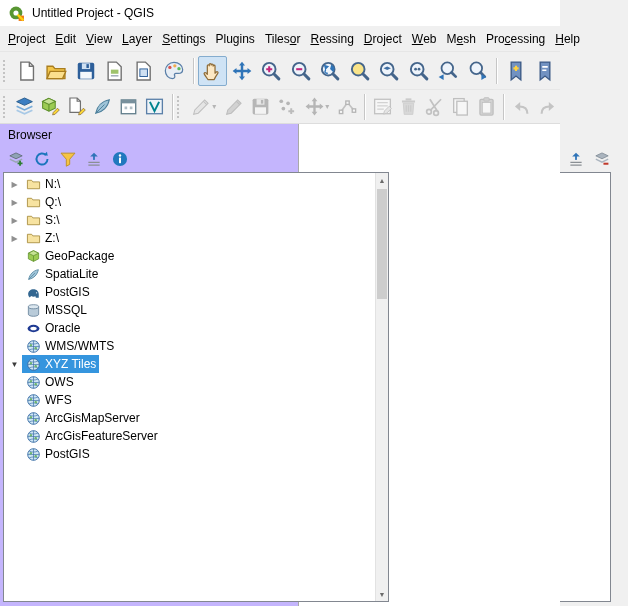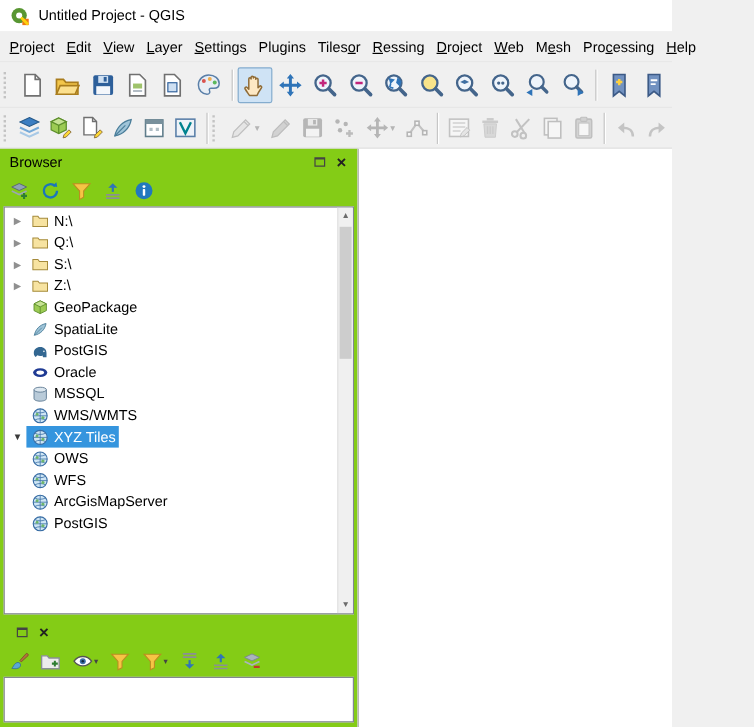--- a/index.html
+++ b/index.html
@@ -24,21 +24,21 @@
   .tbtn svg{width:22px;height:22px;display:block}
   .tb2 .tbtn svg{width:21px;height:21px}
   .tbtn.active{background:#cfe3f5;border-color:#84acce}
   .tbtn.disabled svg{filter:grayscale(1) opacity(.38)}
   .tbtn .caret{font-size:8px;color:#444;margin-left:0}
   .tbtn.disabled .caret{color:#b5b5b5}
   .tbtn.w-caret{width:38px}
   .sep{width:1px;height:26px;background:#c6c6c6;margin:0 4px;box-shadow:1px 0 0 #fff}
 
   .main{flex:1;display:flex;min-height:0}
-  .dock{flex:0 0 298px;width:298px;display:flex;flex-direction:column;background:#84cc16}
+  .dock{flex:0 0 298px;width:298px;display:flex;flex-direction:row;background:#c4b5fd}
   .canvas{flex:1;background:#fff;border-left:1px solid #a9a9a9}
 
   .panel{display:flex;flex-direction:column;min-height:0}
   .browser-panel{flex:0 0 392px}
   .layers-panel{flex:1 1 auto}
   .phead{flex:0 0 22px;display:flex;align-items:center;padding:0 6px 0 8px}
   .ptitle{flex:1;font-size:12px}
   .pbtn{width:15px;height:15px;display:flex;align-items:center;justify-content:center;margin-left:3px}
   .float-glyph{width:9px;height:8px;border:1px solid #444;border-top-width:2px}
   .close-glyph{font-size:14px;line-height:1;color:#222;font-weight:bold}
@@ -719,35 +719,35 @@
                     </svg>
                   </span>
                   <span class="tlbl">PostGIS</span>
                 </span>
             </div>
             <div class="trow">
               <span class="exp"></span>
               <span class="node">
                   <span class="tico">
                     <svg viewBox="0 0 16 16">
+                      <use href="#i-cyl"></use>
+                    </svg>
+                  </span>
+                  <span class="tlbl">MSSQL</span>
+                </span>
+            </div>
+            <div class="trow">
+              <span class="exp"></span>
+              <span class="node">
+                  <span class="tico">
+                    <svg viewBox="0 0 16 16">
                       <use href="#i-oracle"></use>
                     </svg>
                   </span>
                   <span class="tlbl">Oracle</span>
-                </span>
-            </div>
-            <div class="trow">
-              <span class="exp"></span>
-              <span class="node">
-                  <span class="tico">
-                    <svg viewBox="0 0 16 16">
-                      <use href="#i-cyl"></use>
-                    </svg>
-                  </span>
-                  <span class="tlbl">MSSQL</span>
                 </span>
             </div>
             <div class="trow">
               <span class="exp"></span>
               <span class="node">
                   <span class="tico">
                     <svg viewBox="0 0 16 16">
                       <use href="#i-globe"></use>
                     </svg>
                   </span>
@@ -789,20 +789,31 @@
             </div>
             <div class="trow">
               <span class="exp"></span>
               <span class="node">
                   <span class="tico">
                     <svg viewBox="0 0 16 16">
                       <use href="#i-globe"></use>
                     </svg>
                   </span>
                   <span class="tlbl">ArcGisMapServer</span>
+                </span>
+            </div>
+            <div class="trow">
+              <span class="exp"></span>
+              <span class="node">
+                  <span class="tico">
+                    <svg viewBox="0 0 16 16">
+                      <use href="#i-globe"></use>
+                    </svg>
+                  </span>
+                  <span class="tlbl">ArcGisFeatureServer</span>
                 </span>
             </div>
             <div class="trow">
               <span class="exp"></span>
               <span class="node">
                   <span class="tico">
                     <svg viewBox="0 0 16 16">
                       <use href="#i-globe"></use>
                     </svg>
                   </span>

